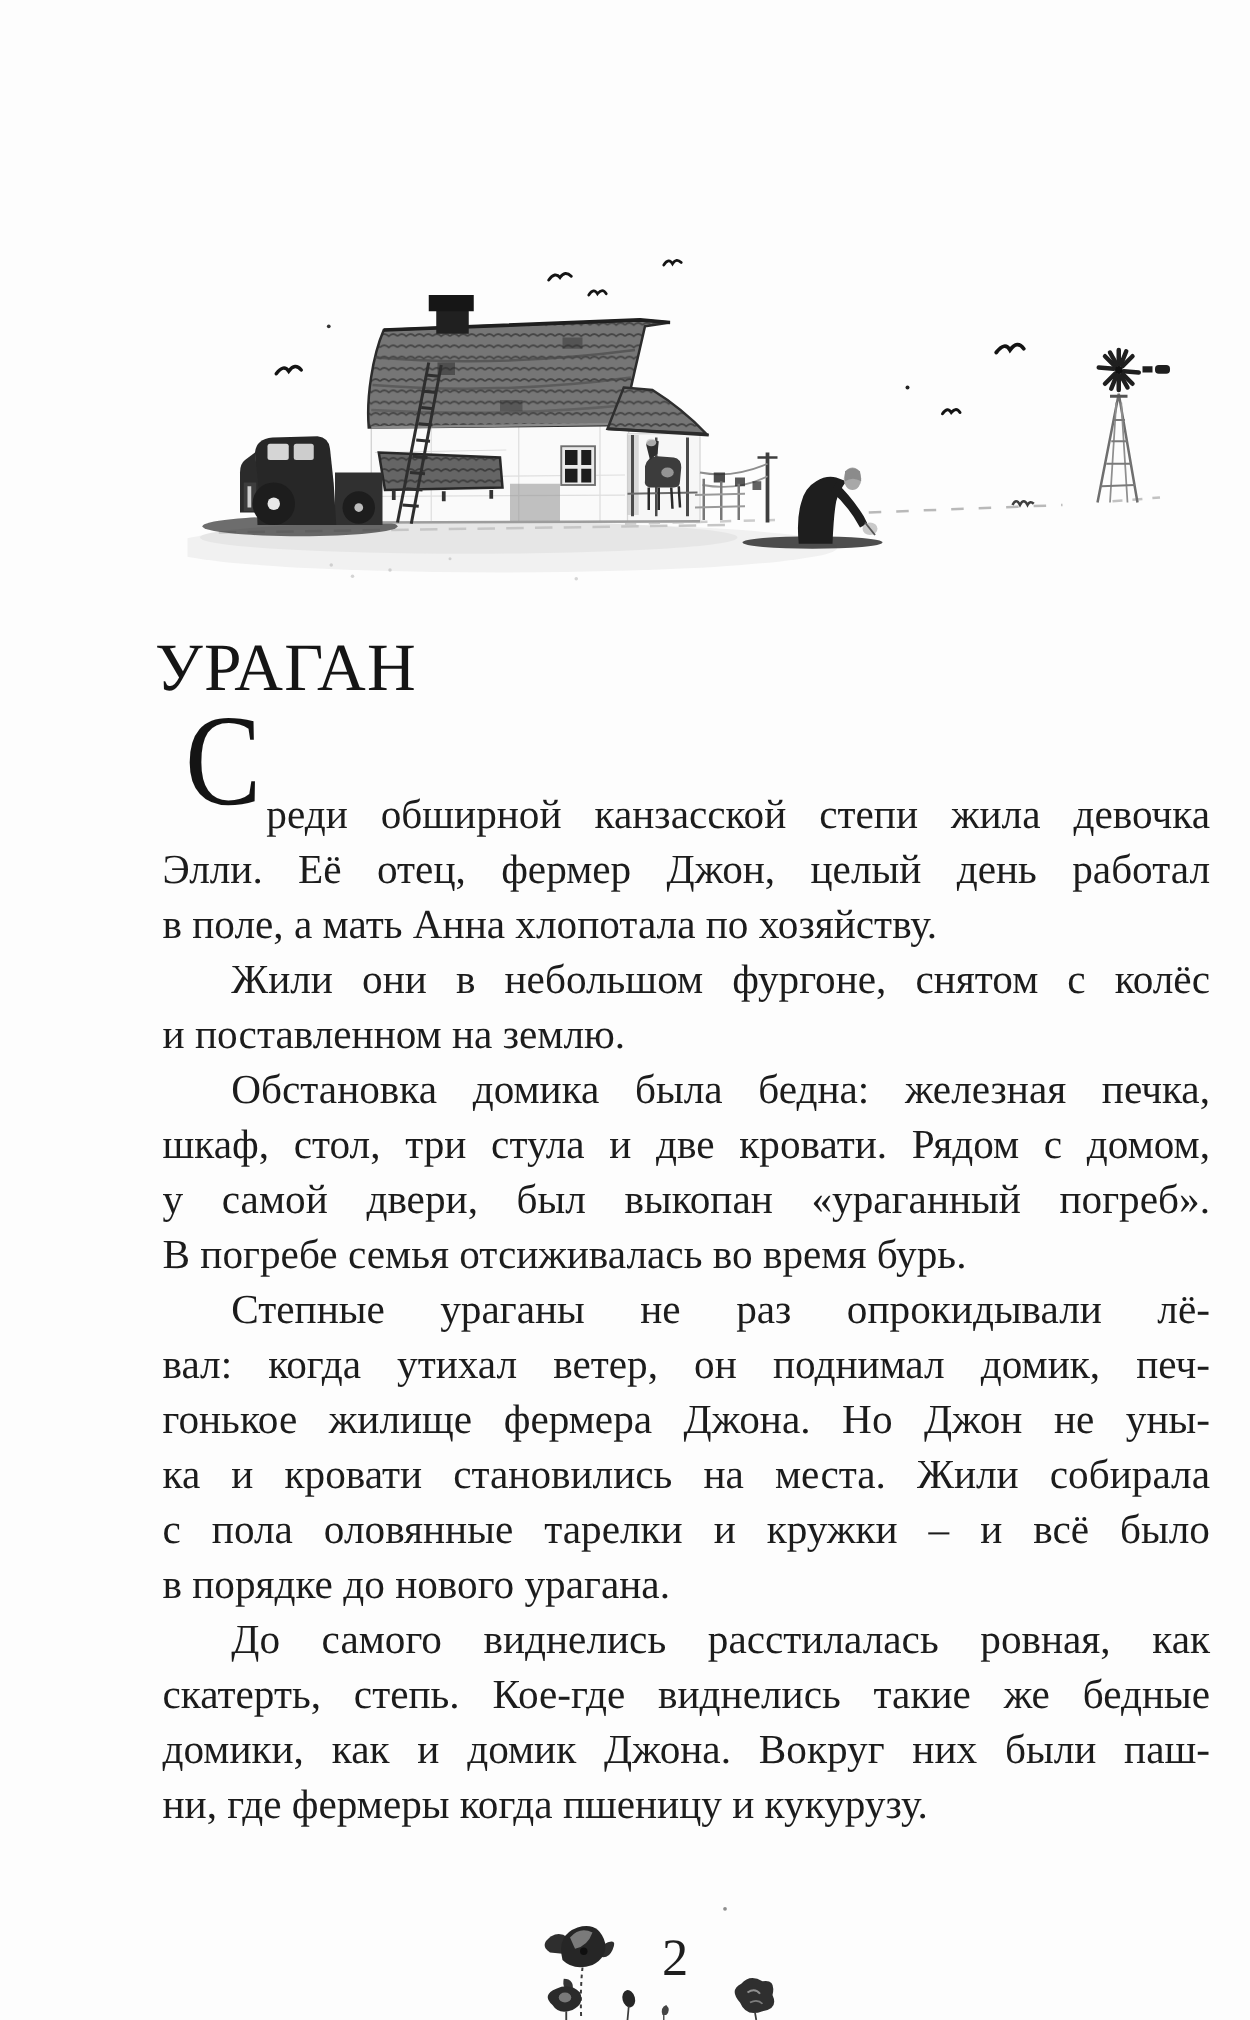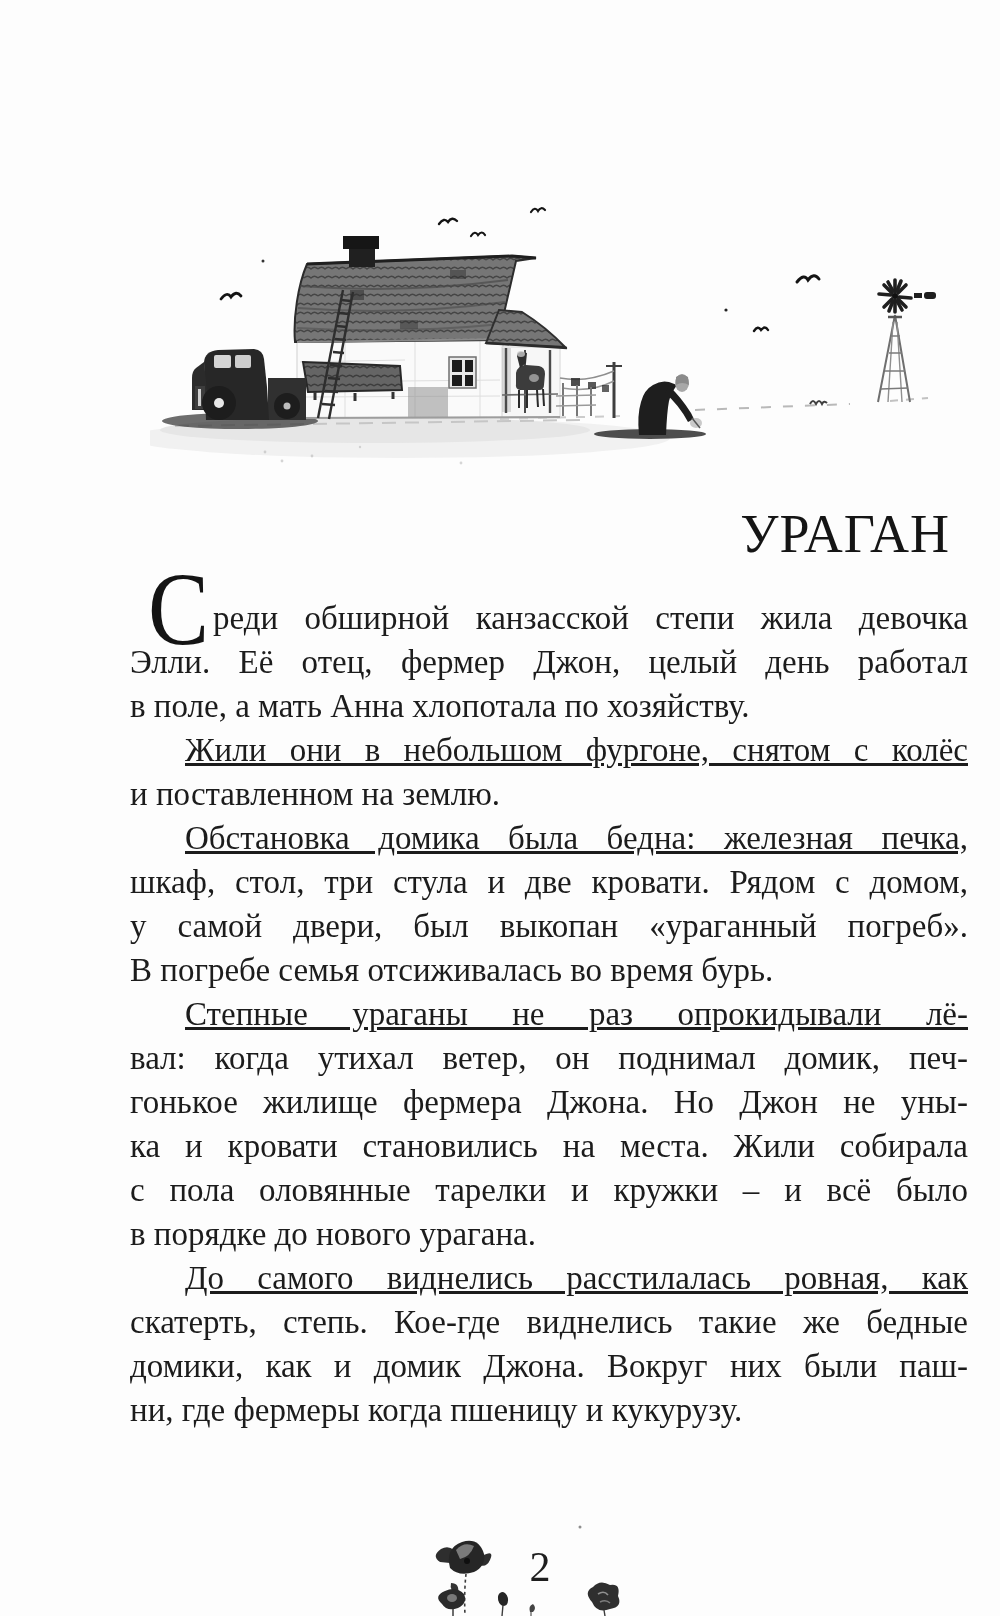--- a/index.html
+++ b/index.html
@@ -5,32 +5,32 @@
   html,body{margin:0;padding:0;}
   body{background:#e8e8e8;}
   .page{
     position:relative; width:1000px; height:1616px;
     background:#fdfdfd; overflow:hidden; margin:0 auto;
     font-family:"Liberation Serif","DejaVu Serif",serif;
     color:#1b1b1b;
   }
   .illustration{position:absolute; left:150px; top:190px; width:800px; height:300px;}
   .chapter-title{
-    position:absolute; left:140px; top:507px; width:810px;
-    text-align:right; font-size:54px; line-height:1; letter-spacing:1px;
+    position:absolute; left:124px; top:507px; width:810px;
+    text-align:left; font-size:54px; line-height:1; letter-spacing:1px;
     color:#151515;
   }
   .body-text{
     position:absolute; left:130px; top:596px; width:838px;
     font-size:33px; line-height:44px; color:#1c1c1c;
   }
   .ln{text-align:justify;}
   .j{text-align-last:justify;}
-  .ind{text-indent:55px;text-decoration:underline;}
-  .pad-first{padding-left:83px;}
+  .ind{text-indent:55px;}
+  .pad-first{padding-left:83px;margin-top:34px;}
   .drop-cap{
     position:absolute; left:148px; top:557px;
     font-size:104px; line-height:1; color:#141414;
     transform:scaleX(0.88); transform-origin:left bottom;
   }
   .page-number{
     position:absolute; left:440px; top:1546px; width:200px;
     text-align:center; font-size:42px; line-height:1; color:#1e1e1e;
   }
   .decoration{position:absolute; left:420px; top:1520px; width:220px; height:96px;}

